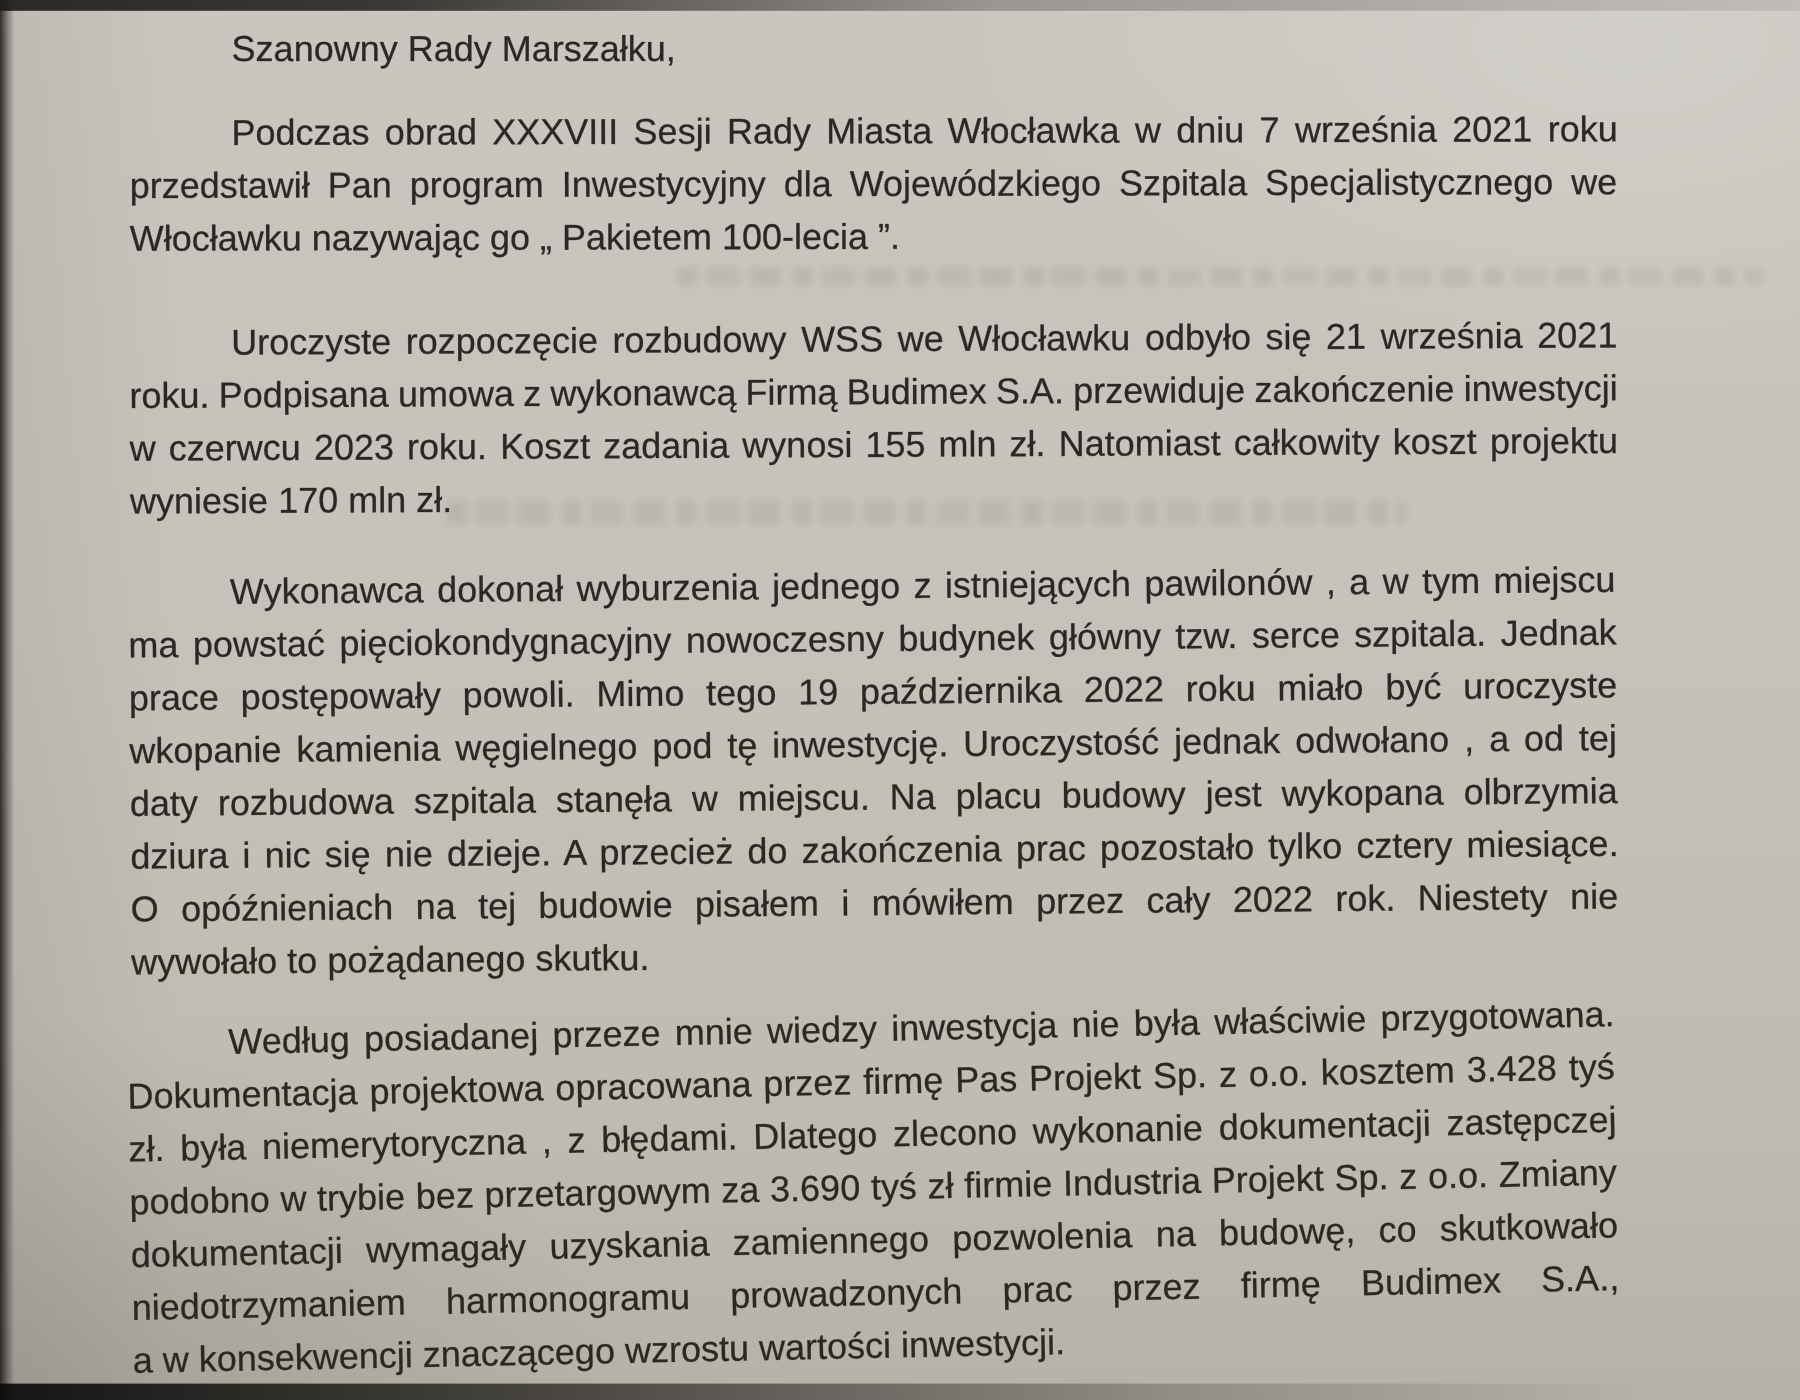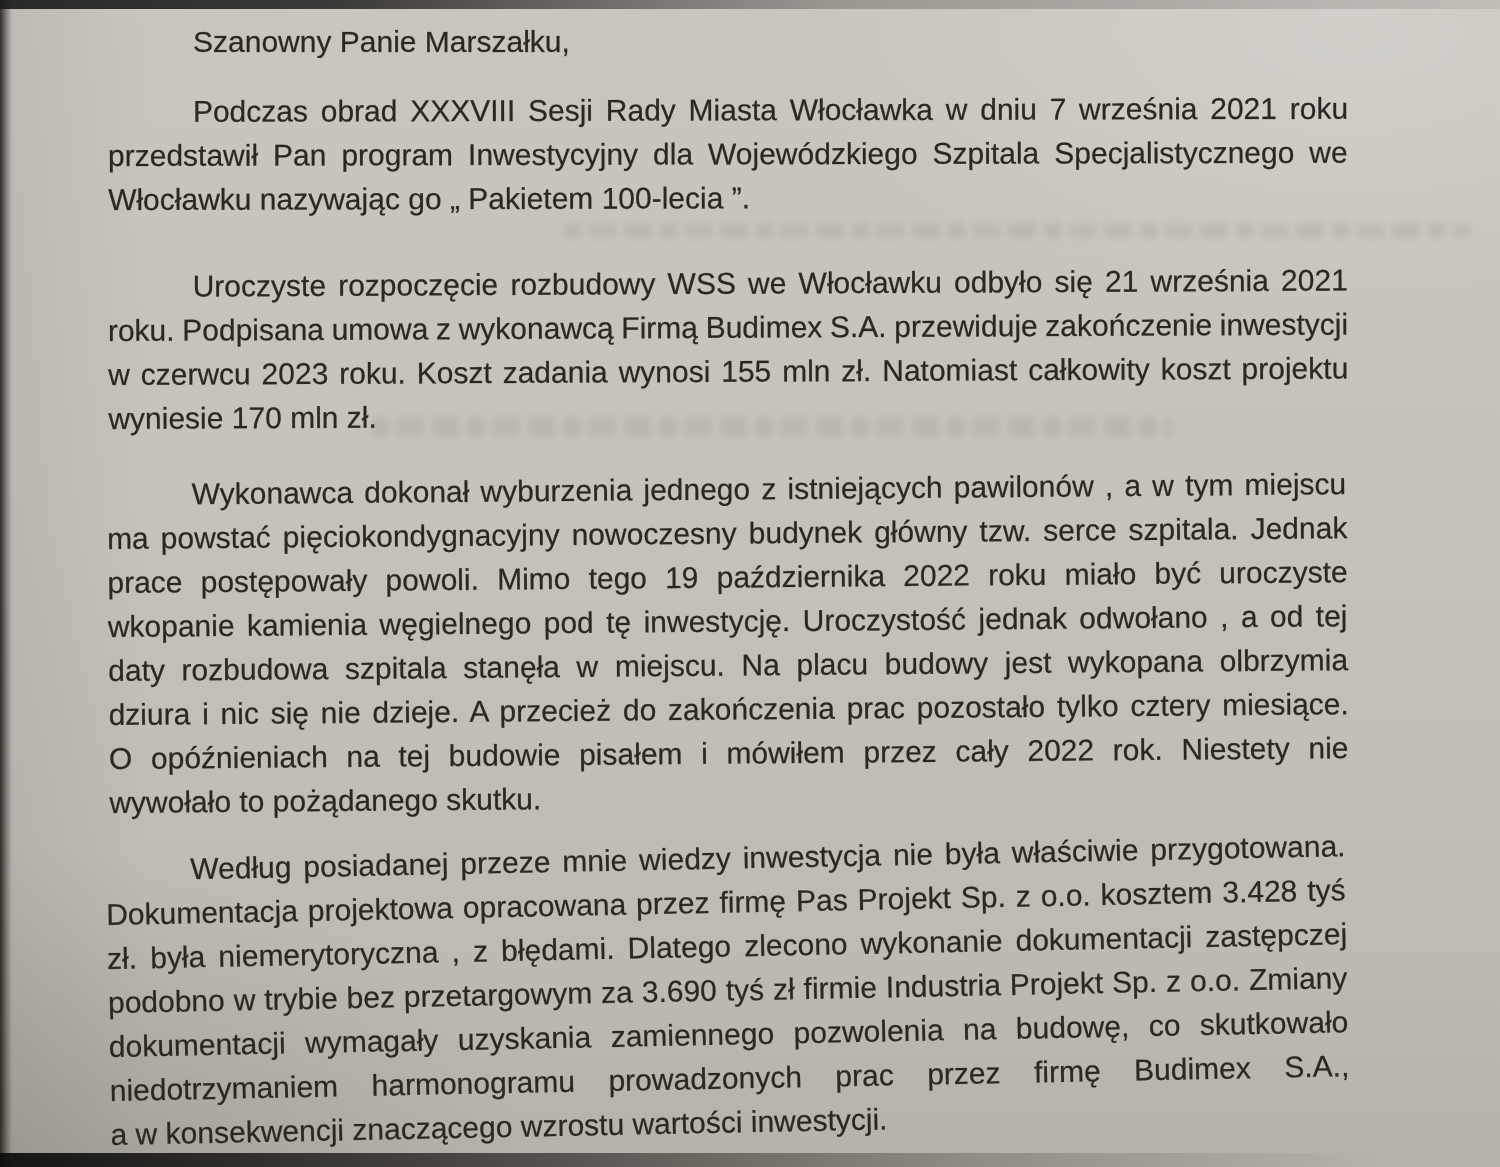--- a/index.html
+++ b/index.html
@@ -63,21 +63,21 @@
 </style>
 </head>
 <body>
 
 <div class="screen">
   <div class="vignette"></div>
   <div class="bleed bleed1"></div>
   <div class="bleed bleed2"></div>
 
   <main class="letter">
-    <div class="line salut">Szanowny Panie Marszałku,</div>
+    <div class="line salut">Szanowny Rady Marszałku,</div>
 
   <div class="para p1">
         <div class="line first just"><span style="word-spacing: 4.41667px;">Podczas obrad XXXVIII Sesji Rady Miasta Włocławka w dniu 7 września 2021 roku</span></div>
         <div class="line just"><span style="word-spacing: 6.625px;">przedstawił Pan program Inwestycyjny dla Wojewódzkiego Szpitala Specjalistycznego we</span></div>
         <div class="line last"><span>Włocławku nazywając go „ Pakietem 100-lecia ”.</span></div>
       </div>
       <div class="para p2">
         <div class="line first just"><span style="word-spacing: 3.8px;">Uroczyste rozpoczęcie rozbudowy WSS we Włocławku odbyło się 21 września 2021</span></div>
         <div class="line just"><span style="word-spacing: -0.7px;">roku. Podpisana umowa z wykonawcą Firmą Budimex S.A. przewiduje zakończenie inwestycji</span></div>
         <div class="line just"><span style="word-spacing: 2.53846px;">w czerwcu 2023 roku. Koszt zadania wynosi 155 mln zł. Natomiast całkowity koszt projektu</span></div>

